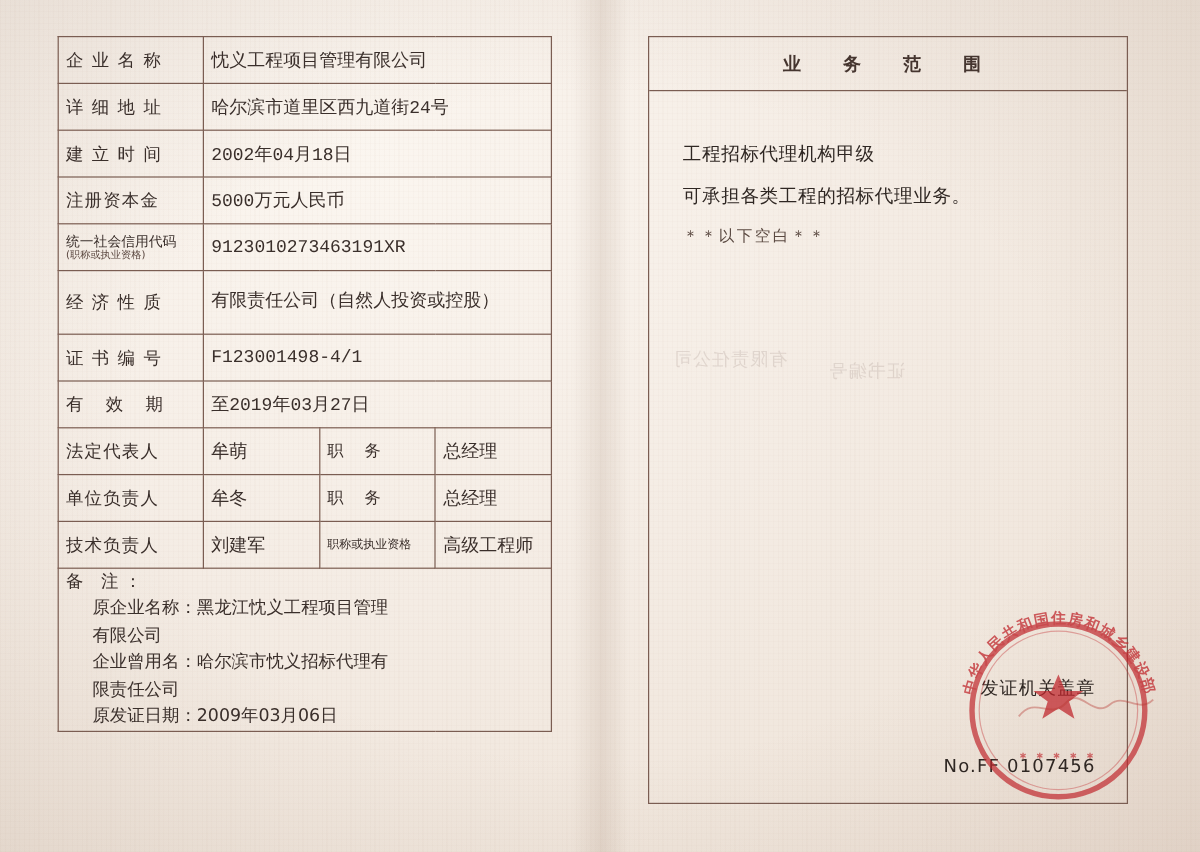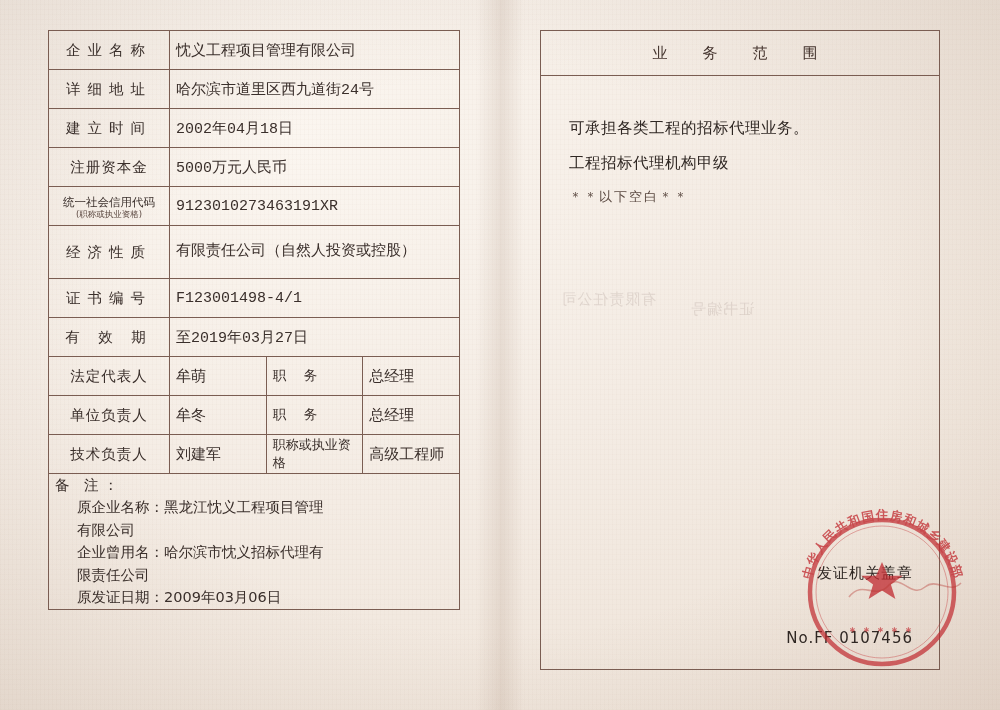--- a/index.html
+++ b/index.html
@@ -42,59 +42,59 @@
   }
   table.info td{
     border:1px solid #7a5d52;
     padding:0 6px;
     height:38px;
     vertical-align:middle;
     color:#3a2f2b;
   }
   td.label{
     width:108px;
-    text-align:center;
+    text-align:left;
     font-size:14.5px;
     letter-spacing:1px;
     color:#45352f;
     font-family:"DejaVu Sans","Liberation Sans",sans-serif;
     margin-top:47px;
   }
   td.label .sp{letter-spacing:7px;}
   td.label .tiny{font-size:8.5px;letter-spacing:0;display:block;color:#5b4840;line-height:1.1;}
   td.value{
     font-size:15px;
     color:#2f2723;
     padding-left:10px;
     font-family:Liberation Mono, monospace;
   }
   td.value.tall{height:52px;line-height:1.25;}
   td.sub-label{
     width:95px;text-align:left;font-size:13.5px;letter-spacing:2px;color:#45352f;
   }
-  td.sub-label.narrow{font-size:13px;letter-spacing:0;}
+  td.sub-label.narrow{font-size:10px;letter-spacing:0;}
   td.sub-value{width:100px;font-size:15px;padding-left:8px;color:#2f2723;}
   td.remark{
     height:150px;vertical-align:top;padding:8px 10px;font-size:14.5px;line-height:1.55;color:#2f2723;
   }
   .remark-title{letter-spacing:5px;}
   .remark-body{padding-left:22px;}
   .remark-body div{white-space:nowrap;}
 
   
   .right-page{position:absolute;left:540px;top:30px;width:400px;height:640px;z-index:5;}
   .scope-box{
     position:relative;width:400px;height:640px;
     border:1px solid #7a5d52;
     box-sizing:border-box;
   }
   .scope-head{
     height:44px;border-bottom:1px solid #7a5d52;
     display:flex;align-items:center;justify-content:center;
-    font-size:15px;letter-spacing:10px;color:#45352f;
+    font-size:15px;letter-spacing:10px;color:#45352f;font-weight:bold;
   }
   .scope-body{padding:42px 28px 0 28px;}
   .scope-line{font-size:15.5px;color:#2f2723;margin-bottom:14px;letter-spacing:.5px;}
   .scope-stars{font-size:13px;color:#5b4a42;letter-spacing:2px;}
 
   
   .ghost{
     position:absolute;color:rgba(120,95,85,0.16);font-size:15px;
     transform:scaleX(-1);z-index:1;pointer-events:none;letter-spacing:1px;
   }
@@ -206,22 +206,22 @@
         </td>
       </tr>
     </tbody>
       </table>
   </div>
 
   <div class="right-page">
     <div class="scope-box">
       <div class="scope-head">业　务　范　围</div>
       <div class="scope-body">
+        <div class="scope-line">工程招标代理机构甲级</div>
         <div class="scope-line">可承担各类工程的招标代理业务。</div>
-        <div class="scope-line">工程招标代理机构甲级</div>
         <div class="scope-stars">＊＊以下空白＊＊</div>
       </div>
 
       <div class="issuer">发证机关盖章</div>
       <div class="cert-no">No.FF 0107456</div>
     </div>
   </div>
 
   <div class="seal">
     <svg width="185" height="185" viewBox="0 0 185 185" xmlns="http://www.w3.org/2000/svg">

